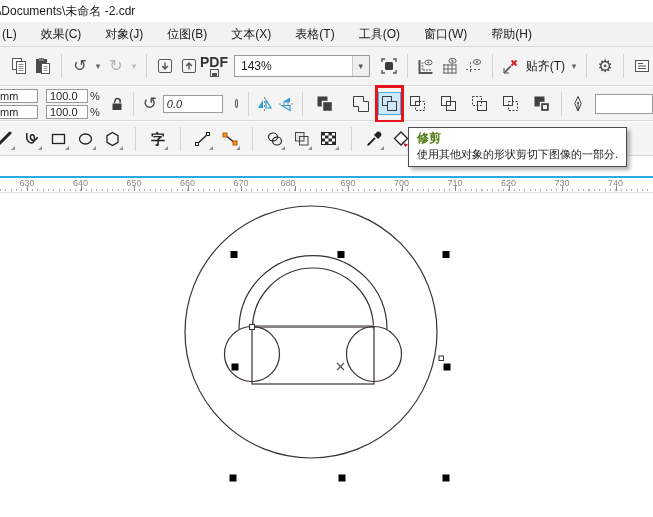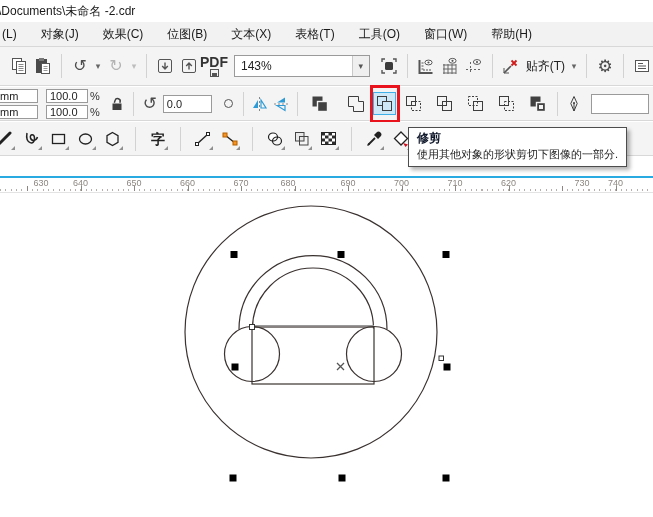--- a/index.html
+++ b/index.html
@@ -66,34 +66,34 @@
       background-image:repeating-linear-gradient(90deg,#b5b0ab 0 1px,transparent 1px 5.35px);}
   .rlabel{position:absolute;top:0;transform:translateX(-50%);font-size:9px;color:#8c8680;}
   .rtick{position:absolute;bottom:1px;width:1px;height:5px;background:#8c8680;}
 
   
   .canvas{top:193px;height:324px;background:#fff;}
 
   
   .tooltip{position:absolute;left:408px;top:127px;background:#fff;border:1px solid #4d4d4d;
            box-shadow:3px 3px 4px rgba(0,0,0,.3);padding:3px 8px 5px 8px;z-index:30;white-space:nowrap;}
-  .tooltip .tt-title{font-size:12px;font-weight:bold;color:#0f172a;line-height:1.3;}
+  .tooltip .tt-title{font-size:12px;font-weight:bold;color:#4d7c0f;line-height:1.3;}
   .tooltip .tt-desc{font-size:11px;color:#222;line-height:1.3;}
 </style>
 </head>
 <body>
 
 <div class="band titlebar">
   <span>\Documents\未命名 -2.cdr</span>
 </div>
 
 <div class="band menubar" id="menubar">
     <div class="menu-item">(L)</div>
+    <div class="menu-item">效果(C)</div>
     <div class="menu-item">对象(J)</div>
-    <div class="menu-item">效果(C)</div>
     <div class="menu-item">位图(B)</div>
     <div class="menu-item">文本(X)</div>
     <div class="menu-item">表格(T)</div>
     <div class="menu-item">工具(O)</div>
     <div class="menu-item">窗口(W)</div>
     <div class="menu-item">帮助(H)</div>
   </div>
 
 <div class="band row row1">
   <div class="icon">
@@ -221,21 +221,21 @@
   <div class="icon" style="margin-left:6px;">
     <svg width="14" height="15">
         <rect x="2.5" y="7.5" width="9" height="6.5" fill="#3d3d3d"></rect>
         <path d="M5 7.5V5a2.6 2.6 0 0 1 5.2 0v.8" fill="none" stroke="#3d3d3d" stroke-width="1.5" transform="rotate(18 7 5)"></path>
       </svg>
   </div>
   <div class="sep"></div>
   <div class="icon">
       <span class="glyph" style="font-size:17px;">↺</span>
     </div>
-  <input class="field" style="width: 49px; height: 18px; margin-left: 2px;" value="0.0">
+  <input class="field" style="width: 60px; height: 18px; margin-left: 2px; font-style: italic;" value="0.0">
   <div class="deg-circle" style="margin-left:12px;"></div>
   <div class="sep" style="margin-left:10px;"></div>
   <div class="icon">
     <svg width="18" height="16">
         <path d="M8.5 1v14" stroke="#888" stroke-dasharray="2 2"></path>
         <path d="M7 4L2 12h5z" fill="#2f9bd6"></path>
         <path d="M10 4l5 8h-5z" fill="none" stroke="#2f9bd6" stroke-width="1.2"></path>
       </svg>
   </div>
   <div class="icon">
@@ -401,41 +401,41 @@
       </svg>
       <i class="fly"></i>
   </div>
   <div class="sep"></div>
 </div>
 
 <div class="band gapstrip"></div>
 <div class="band blueline" id="blueline" style="background: rgb(41, 171, 226);"></div>
 <div class="band ruler" id="ruler">
   <div class="minor"></div>
-<span class="rlabel" style="left: 41px; text-align: center;">630</span>
+<span class="rlabel" style="left: 27px; text-align: center;">630</span>
     <span class="rtick" style="left: 27px;"></span>
     <span class="rlabel" style="left: 80.5px;">640</span>
     <span class="rtick" style="left: 80.5px;"></span>
     <span class="rlabel" style="left: 134px;">650</span>
     <span class="rtick" style="left: 134px;"></span>
     <span class="rlabel" style="left: 187.5px;">660</span>
     <span class="rtick" style="left: 187.5px;"></span>
     <span class="rlabel" style="left: 241px;">670</span>
     <span class="rtick" style="left: 241px;"></span>
     <span class="rlabel" style="left: 288px;">680</span>
     <span class="rtick" style="left: 294.5px;"></span>
     <span class="rlabel" style="left: 348px;">690</span>
     <span class="rtick" style="left: 348px;"></span>
     <span class="rlabel" style="left: 401.5px;">700</span>
     <span class="rtick" style="left: 401.5px;"></span>
     <span class="rlabel" style="left: 455px;">710</span>
     <span class="rtick" style="left: 455px;"></span>
     <span class="rlabel" style="left: 508.5px;">620</span>
     <span class="rtick" style="left: 508.5px;"></span>
-    <span class="rlabel" style="left: 582px;">730</span>
+    <span class="rlabel" style="left: 562px;">730</span>
     <span class="rtick" style="left: 562px;"></span>
     <span class="rlabel" style="left: 615.5px;">740</span>
     <span class="rtick" style="left: 615.5px;"></span>
   </div>
 
 <div class="band canvas">
   <svg width="653" height="324" viewBox="0 0 653 324">
 
     <circle cx="311" cy="139" r="126" fill="none" stroke="#3a3230" stroke-width="1.2"></circle>
 

